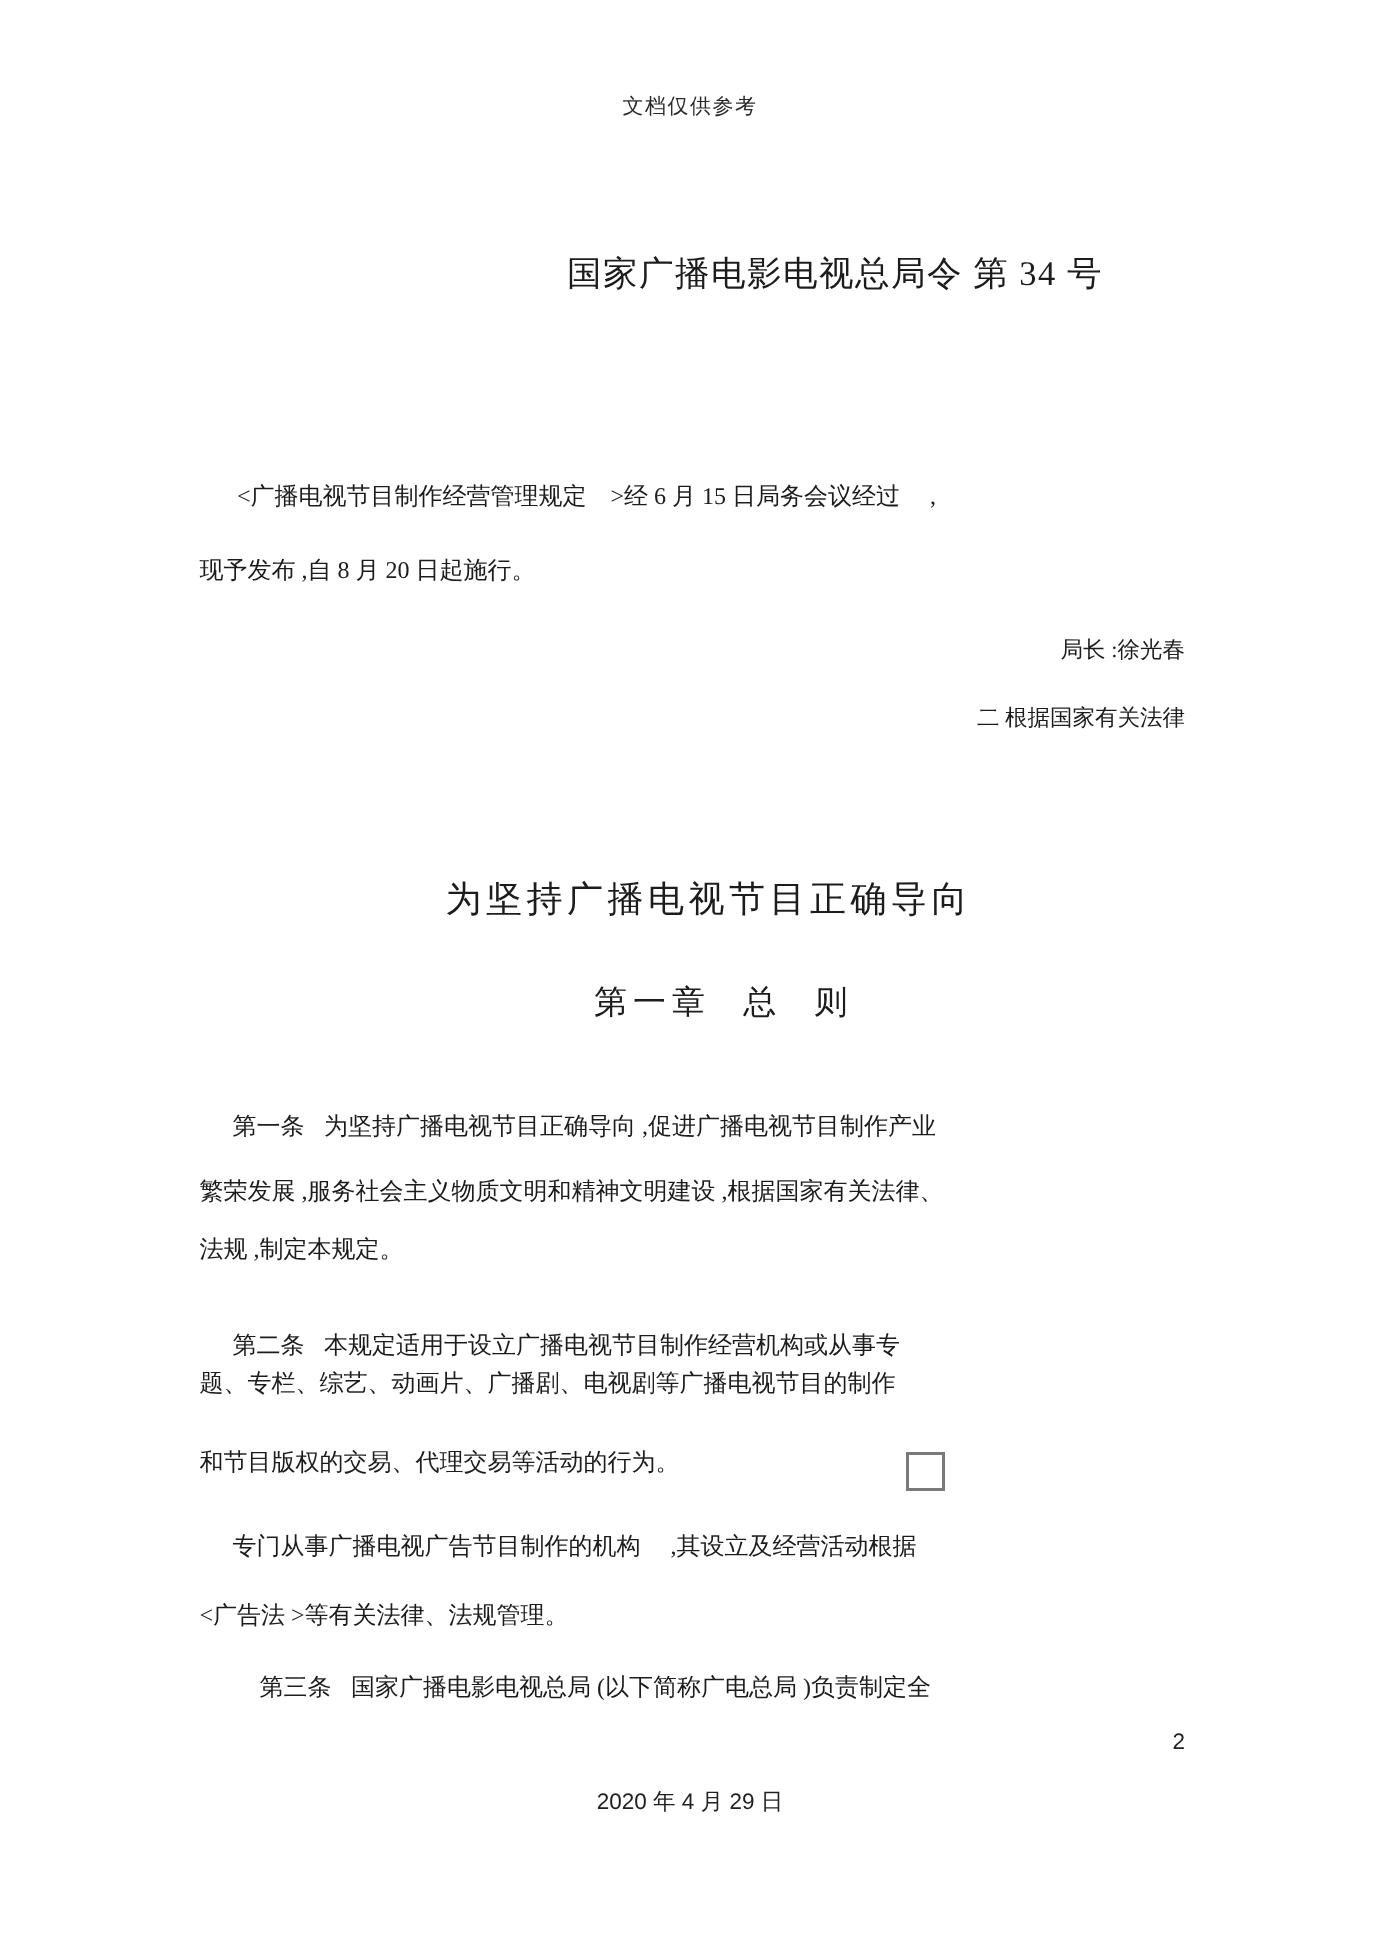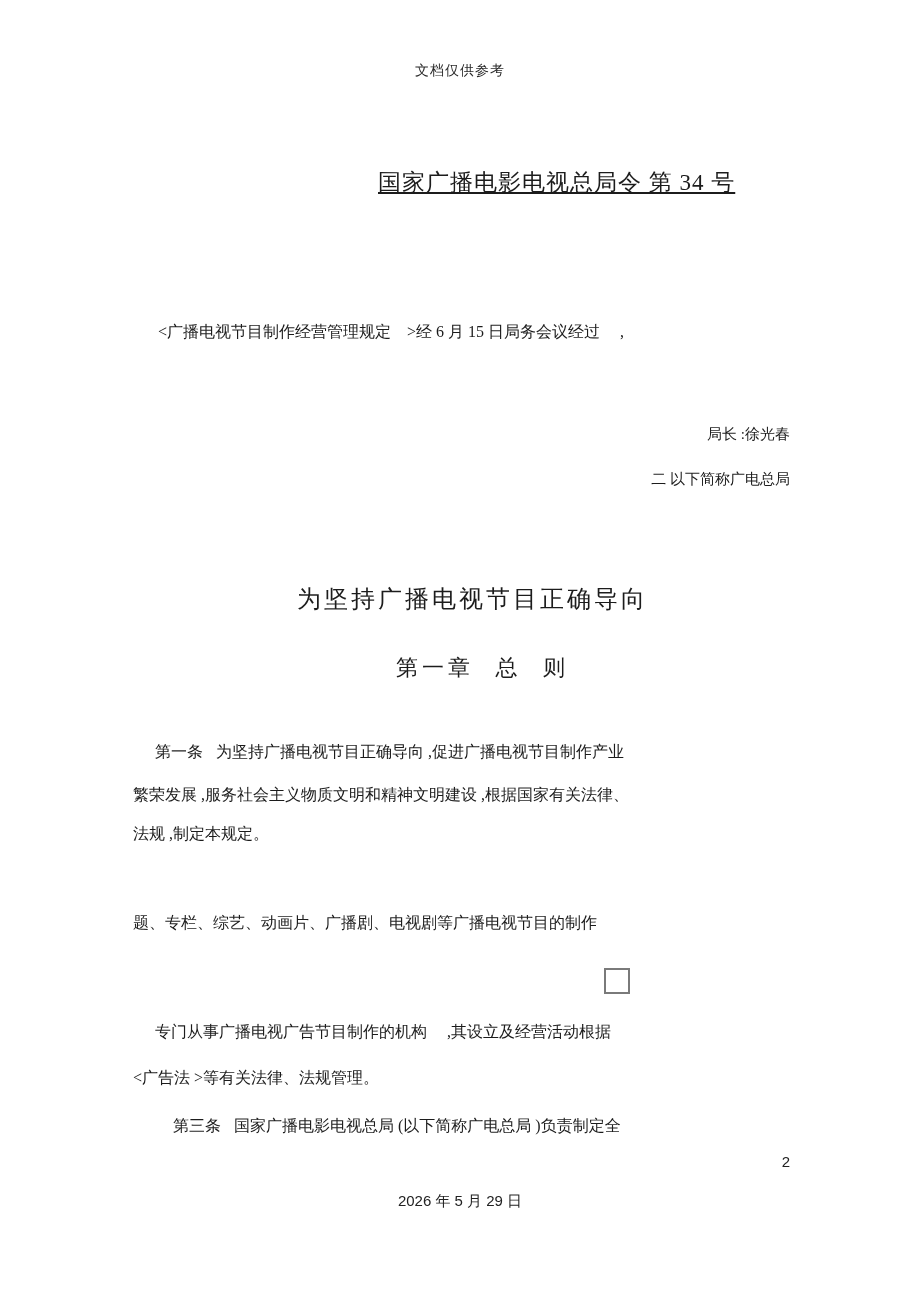--- a/index.html
+++ b/index.html
@@ -21,21 +21,20 @@
     top: 62px; left: 0; width: 920px;
     text-align: center;
     font-size: 14px;
     letter-spacing: 1px;
     color: #2a2a2a;
   }
   .decree-title {
     top: 167px; left: 378px;
     font-size: 23px;
     letter-spacing: 1px;
-    text-decoration: underline;
   }
   .bodyline {
     font-size: 16px;
     line-height: 30px;
   }
   .article-label { margin-right: 13px; }
   .sig-block {
     left: 430px; width: 360px;
     text-align: right;
     font-size: 15px;
@@ -76,36 +75,39 @@
 </head>
 <body>
 
 <div class="page">
 
   <div class="abs watermark">文档仅供参考</div>
 
   <div class="abs decree-title">国家广播电影电视总局令 第 34 号</div>
 
   <div class="abs bodyline" style="top:317px; left:158px;">&lt;广播电视节目制作经营管理规定　&gt;经 6 月 15 日局务会议经过　 ,</div>
+  <div class="abs bodyline" style="top:366px; left:133px;">现予发布 ,自 8 月 20 日起施行。</div>
 
   <div class="abs sig-block" style="top:419px;">局长 :徐光春</div>
-  <div class="abs sig-block" style="top:464px;">二 以下简称广电总局</div>
+  <div class="abs sig-block" style="top:464px;">二 根据国家有关法律</div>
 
   <div class="abs reg-title">为坚持广播电视节目正确导向</div>
 
   <div class="abs chapter-title">第一章 总 则</div>
 
   <div class="abs bodyline" style="top:737px; left:155px;text-align:center;"><span class="article-label">第一条</span><span>为坚持广播电视节目正确导向 ,促进广播电视节目制作产业</span></div>
   <div class="abs bodyline" style="top:780px; left:133px;text-align:right;">繁荣发展 ,服务社会主义物质文明和精神文明建设 ,根据国家有关法律、</div>
   <div class="abs bodyline" style="top:819px; left:133px;">法规 ,制定本规定。</div>
 
+  <div class="abs bodyline" style="top:883px; left:155px;"><span class="article-label">第二条</span><span>本规定适用于设立广播电视节目制作经营机构或从事专</span></div>
   <div class="abs bodyline" style="top:908px; left:133px;">题、专栏、综艺、动画片、广播剧、电视剧等广播电视节目的制作</div>
+  <div class="abs bodyline" style="top:961px; left:133px;">和节目版权的交易、代理交易等活动的行为。</div>
   <div class="abs empty-box"></div>
 
   <div class="abs bodyline" style="top:1017px; left:155px;">专门从事广播电视广告节目制作的机构　 ,其设立及经营活动根据</div>
   <div class="abs bodyline" style="top:1063px; left:133px;">&lt;广告法 &gt;等有关法律、法规管理。</div>
 
   <div class="abs bodyline" style="top:1111px; left:173px;"><span class="article-label">第三条</span><span>国家广播电影电视总局 (以下简称广电总局 )负责制定全</span></div>
 
   <div class="abs page-number">2</div>
-  <div class="abs footer-date">2026 年 5 月 29 日</div>
+  <div class="abs footer-date">2020 年 4 月 29 日</div>
 
 </div>
 
 </body></html>

